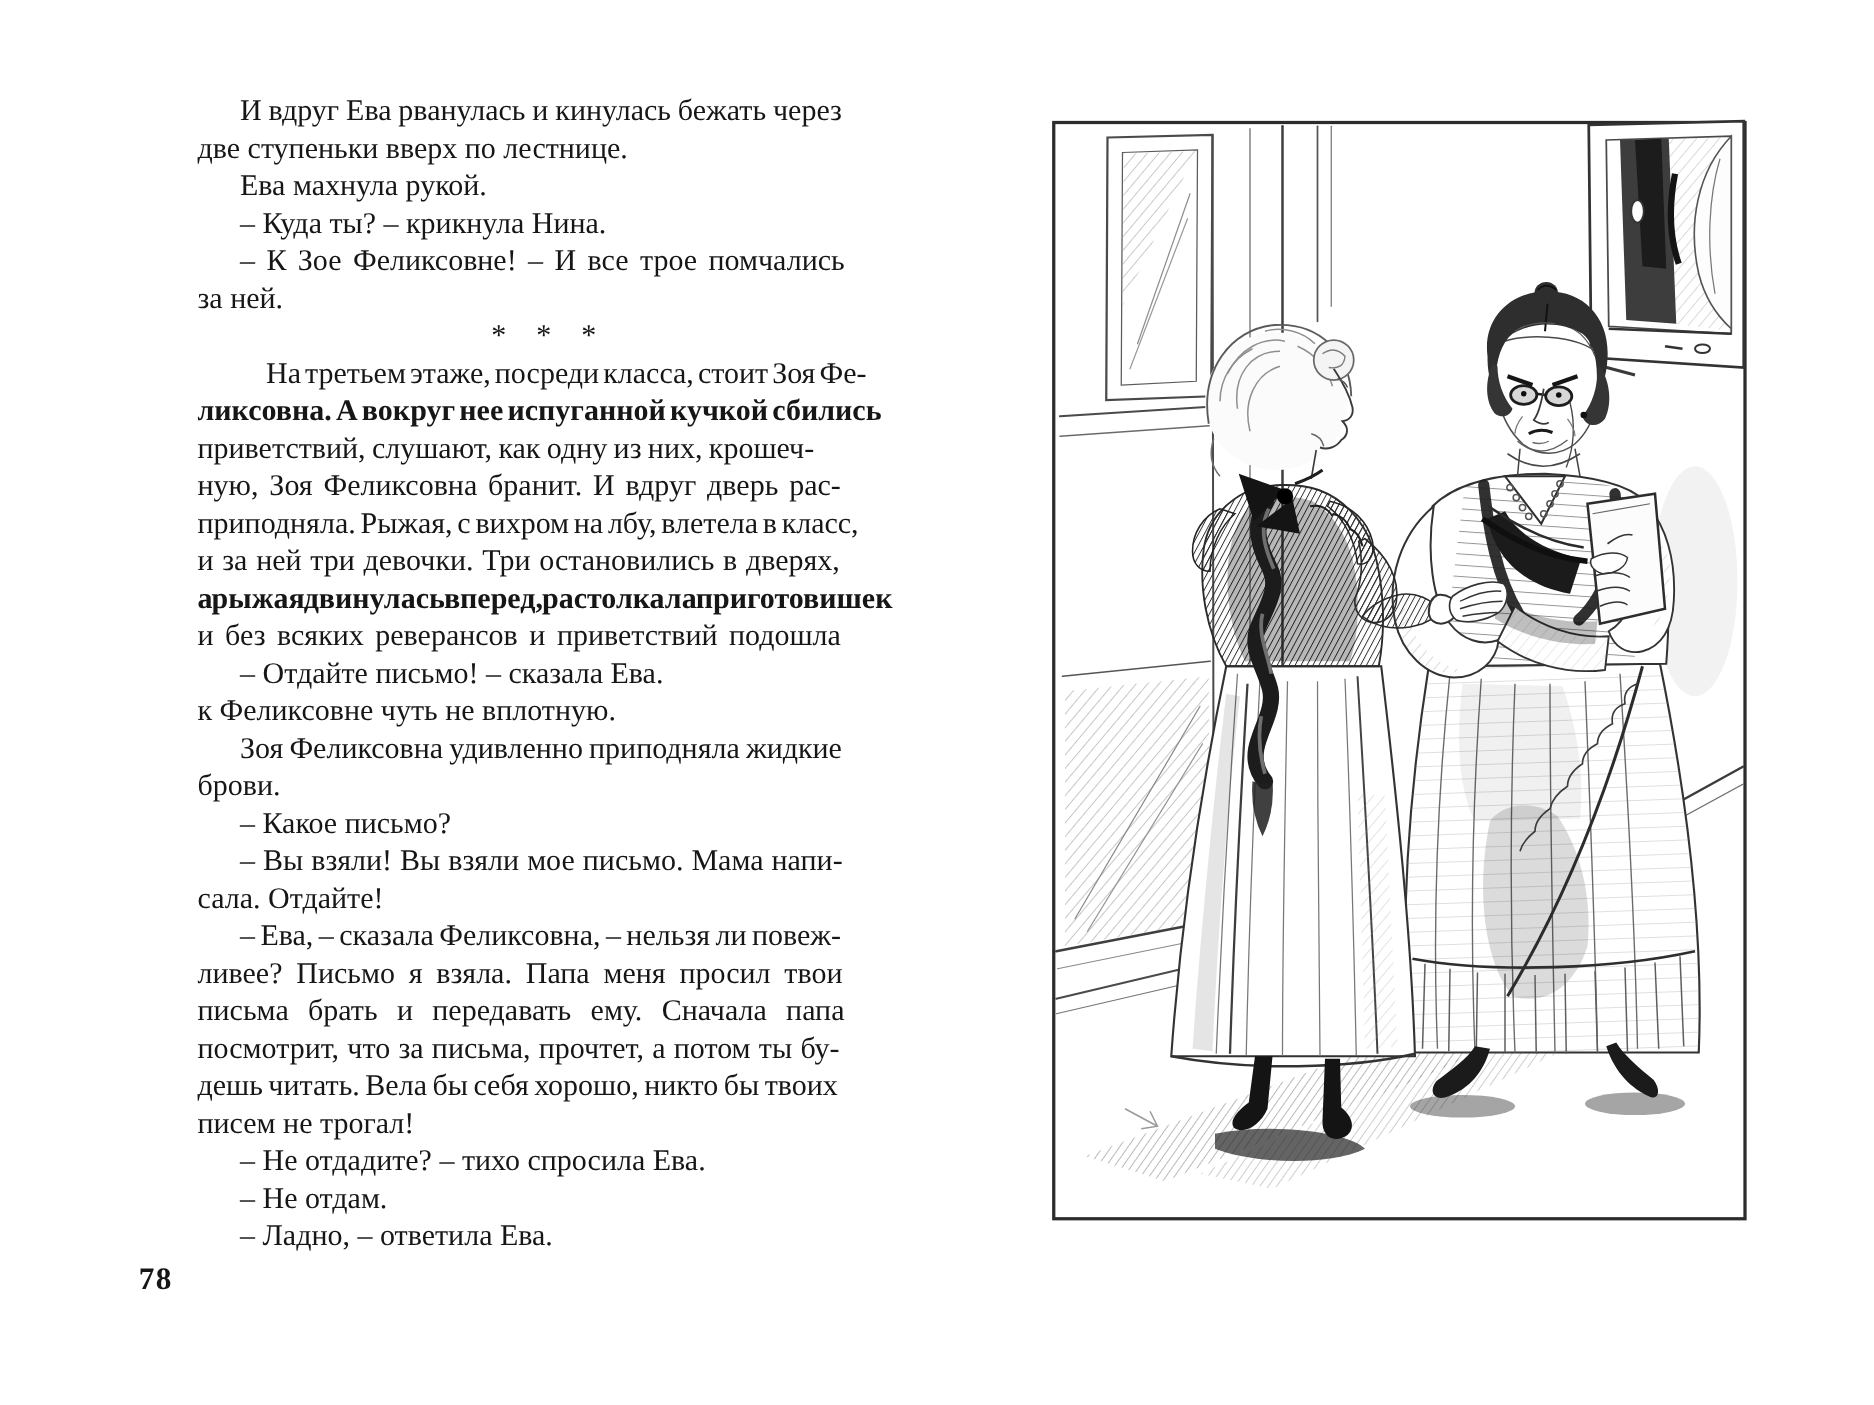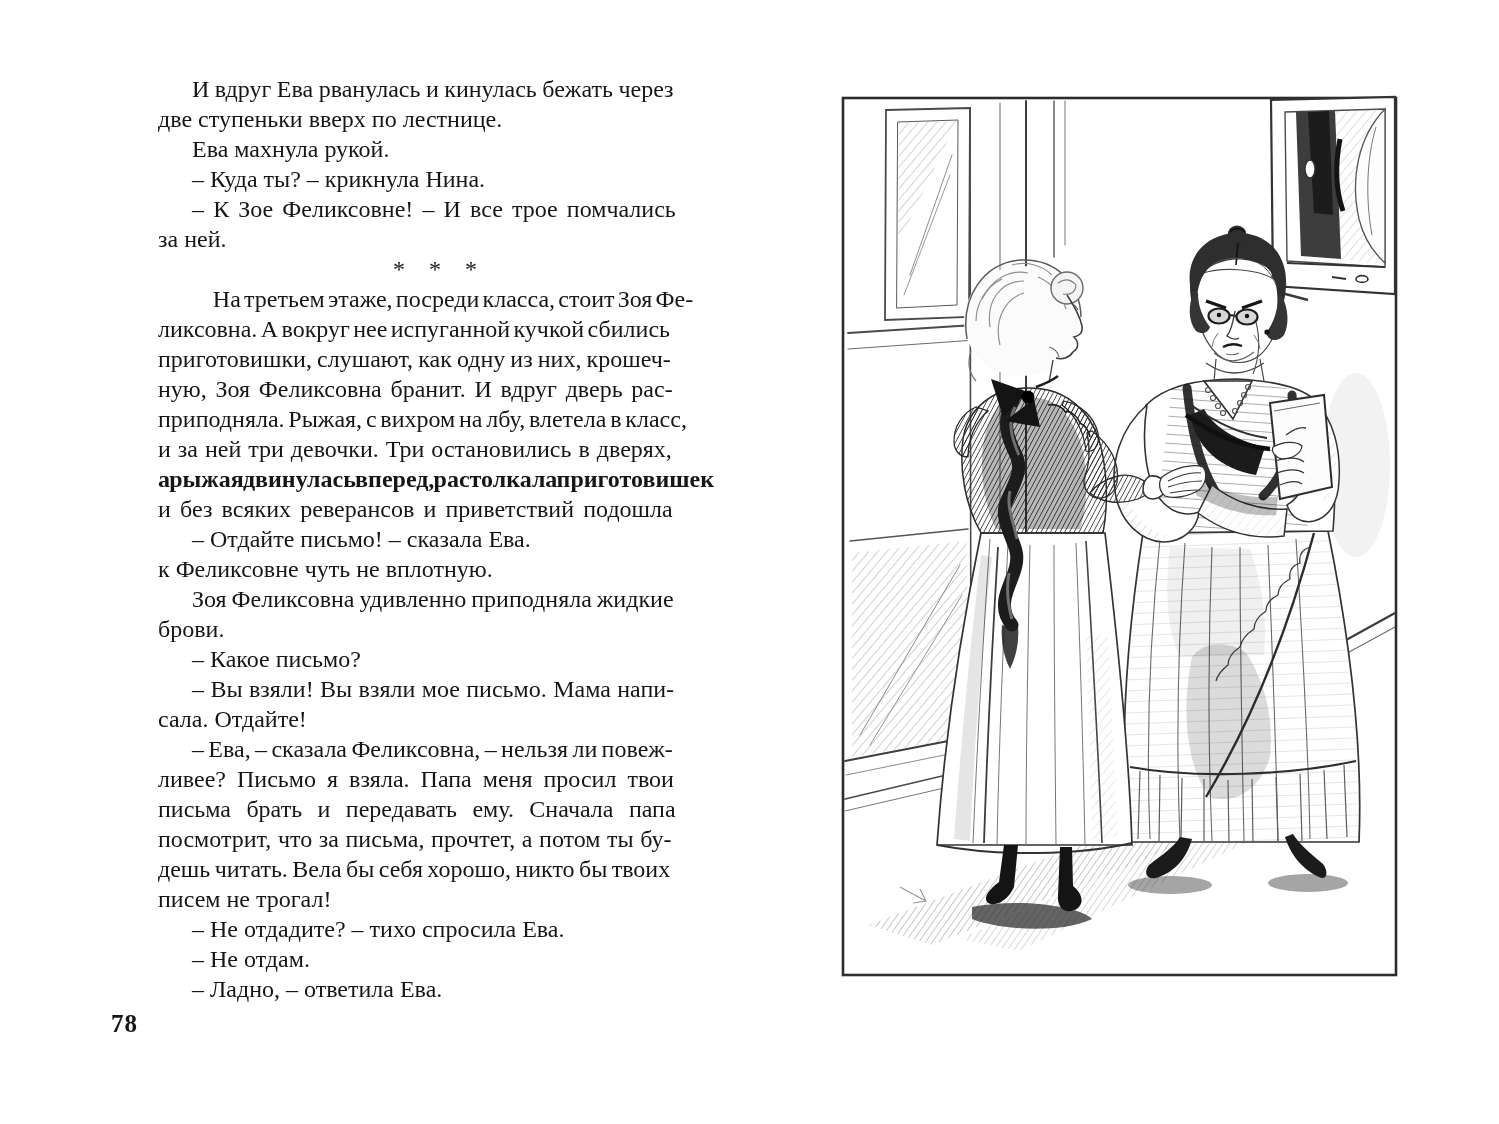--- a/index.html
+++ b/index.html
@@ -23,22 +23,22 @@
 
   <div class="text-column">
       <div class="line indent" style="word-spacing: -0.48px;"><span>И вдруг Ева рванулась и кинулась бежать через</span></div>
       <div class="line last"><span>две ступеньки вверх по лестнице.</span></div>
       <div class="line last indent"><span>Ева махнула рукой.</span></div>
       <div class="line last indent"><span>– Куда ты? – крикнула Нина.</span></div>
       <div class="line indent" style="word-spacing: 3.13px;"><span>– К Зое Феликсовне! – И все трое помчались</span></div>
       <div class="line last"><span>за ней.</span></div>
       <div class="line sep"><span>* * *</span></div>
       <div class="line indent" style="word-spacing: -2.77px; text-align: center;"><span>На третьем этаже, посреди класса, стоит Зоя Фе-</span></div>
-      <div class="line" style="word-spacing: -2.61px;"><span>ликсовна. А вокруг нее испуганной кучкой сбились</span></div>
-      <div class="line" style="word-spacing: -0.91px;"><span>приготовишки, слушают, как одну из них, крошеч-</span></div>
+      <div class="line" style="word-spacing: -2.61px; font-weight: bold;"><span>ликсовна. А вокруг нее испуганной кучкой сбились</span></div>
+      <div class="line" style="word-spacing: -0.91px;"><span>приветствий, слушают, как одну из них, крошеч-</span></div>
       <div class="line" style="word-spacing: 2.71px;"><span>ную, Зоя Феликсовна бранит. И вдруг дверь рас-</span></div>
       <div class="line" style="word-spacing: -2.21px;"><span>приподняла. Рыжая, с вихром на лбу, влетела в класс,</span></div>
       <div class="line" style="word-spacing: 0.97px;"><span>и за ней три девочки. Три остановились в дверях,</span></div>
       <div class="line" style="word-spacing: -6.78px; font-weight: bold;"><span>а рыжая двинулась вперед, растолкала приготовишек</span></div>
       <div class="line" style="word-spacing: 3.23px;"><span>и без всяких реверансов и приветствий подошла</span></div>
       <div class="line last indent"><span>– Отдайте письмо! – сказала Ева.</span></div>
       <div class="line last"><span>к Феликсовне чуть не вплотную.</span></div>
       <div class="line indent" style="word-spacing: -1.07px;"><span>Зоя Феликсовна удивленно приподняла жидкие</span></div>
       <div class="line last"><span>брови.</span></div>
       <div class="line last indent"><span>– Какое письмо?</span></div>

